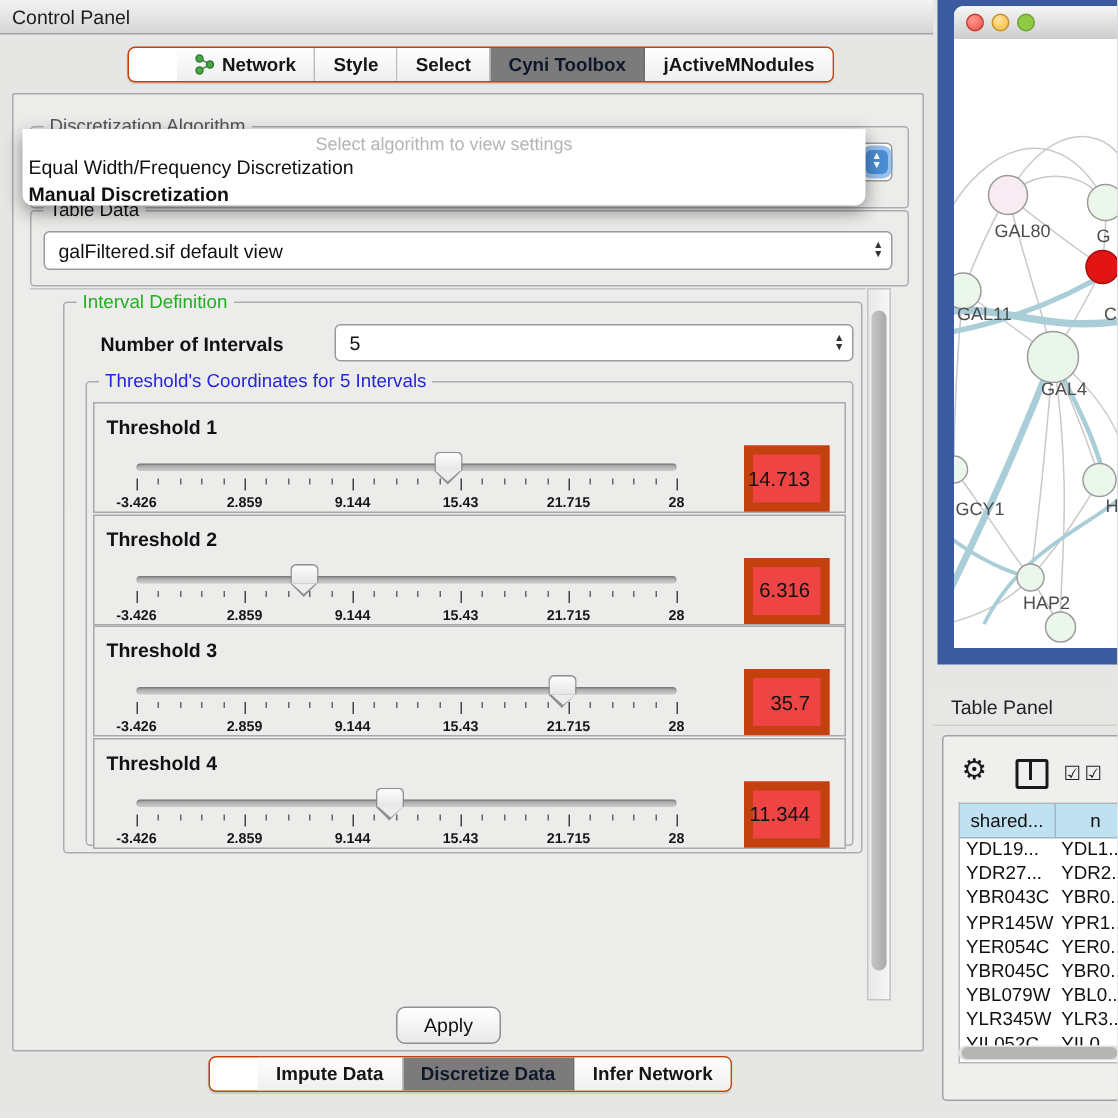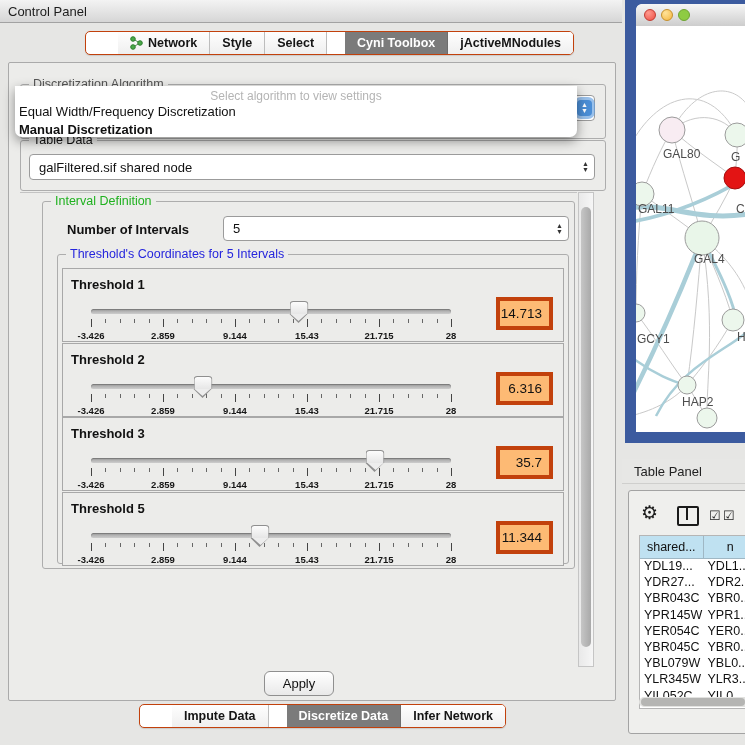--- a/index.html
+++ b/index.html
@@ -13,21 +13,21 @@
   .wbtn{position:absolute;top:4px;font-size:12px;font-weight:bold;color:#111;cursor:default;}
   .float-btn{right:42px;width:10px;height:10px;border:1.5px solid #222;border-radius:1px;background:transparent;}
   .close-btn{right:18px;font-size:14px;line-height:14px;}
   
   .seg{position:absolute;display:flex;border:1px solid #c2410c;border-radius:5px;overflow:hidden;
        background:#fff;box-shadow:0 1px 1px rgba(0,0,0,.12);padding-left:32px;}
   .seg .it{padding:4px 12px 4px;font-size:12.5px;font-weight:bold;color:#151515;
        background:linear-gradient(#fefefe,#efefef);border-right:1px solid #bdbdbd;
        display:flex;align-items:center;gap:5px;white-space:nowrap;}
   .seg .it:last-child{border-right:none;}
-  .seg .it.sel{background:var(--selgray,#7b7b7b);color:#ffffff;border-right-color:#6d6d6d;margin-left:18px;}
+  .seg .it.sel{background:var(--selgray,#7b7b7b);color:#0f172a;border-right-color:#6d6d6d;}
   
   .mainpanel{position:absolute;left:8px;top:62px;width:606px;height:637px;
        background:#ececea;border:1px solid #aaaaaa;border-radius:2px;}
   .group{position:absolute;border:1px solid #adadad;border-radius:3px;}
   .gtitle{position:absolute;top:-8px;left:8px;background:#ececea;padding:0 4px;font-size:12.5px;}
   .combo{position:absolute;background:#fff;border:1px solid #9b9b9b;border-radius:4px;
        display:flex;align-items:center;font-size:13px;box-sizing:border-box;padding-left:9px;}
   .combo .arrows{margin-left:auto;display:flex;flex-direction:column;align-items:center;
        font-size:7px;line-height:6px;color:#333;padding-right:5px;}
   .arrows.focused{background:var(--accent,#4b8ed6);border-radius:4px;color:#fff;
@@ -56,22 +56,22 @@
        border-radius:4px 4px 0 0;z-index:2;}
   .sthumb::after{content:"";position:absolute;top:12px;left:-1px;width:0;height:0;
        border-left:9.5px solid transparent;border-right:9.5px solid transparent;border-top:9px solid #8f8f8f;}
   .sthumb::before{content:"";position:absolute;top:12px;left:0.5px;width:0;height:0;z-index:1;
        border-left:8px solid transparent;border-right:8px solid transparent;border-top:7.5px solid #ededed;}
   .ticks{position:absolute;left:0;top:10px;width:100%;height:9px;}
   .tick{position:absolute;top:0;width:1px;height:4px;background:#666;}
   .tick.major{height:8px;background:#444;}
   .ticklabs{position:absolute;left:0;top:21px;width:100%;height:12px;}
   .ticklab{position:absolute;transform:translateX(-50%);font-size:9.5px;font-weight:bold;color:#161616;white-space:nowrap;}
-  .valbox{position:absolute;right:10px;top:28px;width:57px;height:33px;background:#fdba74;
-       border:4px solid #c2410c;box-sizing:border-box;font-size:13.5px;
+  .valbox{position:absolute;right:10px;top:28px;width:57px;height:44px;background:#ef4444;
+       border:6px solid #c2410c;box-sizing:border-box;font-size:13.5px;
        display:flex;align-items:center;justify-content:flex-end;padding-right:7px;}
   
   .attr-list{position:absolute;left:18px;top:28px;width:501px;height:80px;background:#fff;
        border:1px solid #b8b8b8;overflow:hidden;}
   .attr-item{font-size:13px;line-height:19px;padding-left:18px;white-space:nowrap;}
   .alist-sb{position:absolute;right:0;top:0;width:13px;height:100%;background:#ececec;border-left:1px solid #d5d5d5;}
   .alist-sb .thumb{position:absolute;left:2px;top:2px;width:9px;height:40px;border-radius:4px;background:#b2b2b2;}
   
   .btn{position:absolute;background:linear-gradient(#ffffff,#e9e9e9);border:1px solid #8f8f8f;
        border-radius:6px;font-size:13px;display:flex;align-items:center;justify-content:center;}
@@ -164,21 +164,21 @@
 
   <div class="popup">
     <div class="pp-prompt">Select algorithm to view settings</div>
     <div class="pp-item">Equal Width/Frequency Discretization</div>
     <div class="pp-item bold">Manual Discretization</div>
   </div>
 
   <div class="group" style="left:20px;top:140px;width:584px;height:49px;">
     <span class="gtitle">Table Data</span>
     <div class="combo" style="left:8px;top:13px;width:566px;height:26px;">
-      <span>galFiltered.sif shared node</span>
+      <span>galFiltered.sif default view</span>
       <span class="arrows">▲<br>▼</span>
     </div>
   </div>
 
   <div class="scrollregion">
 
     <div class="group" style="left:22px;top:8px;width:531px;height:366px;background:#ececea;">
       <span class="gtitle glabel-green">Interval Definition</span>
 
       <span class="bold" style="position:absolute;left:24px;top:20px;font-size:13px;">Number of Intervals</span>
@@ -316,21 +316,21 @@
                   <span class="ticklab" style="left: 20%;">2.859</span>
                   <span class="ticklab" style="left: 40%;">9.144</span>
                   <span class="ticklab" style="left: 60%;">15.43</span>
                   <span class="ticklab" style="left: 80%;">21.715</span>
                   <span class="ticklab" style="left: 100%;">28</span>
                 </div>
               </div>
               <div class="valbox">35.7</div>
             </div>
             <div class="thr" style="top: 236.5px;">
-              <span class="thr-label">Threshold 5</span>
+              <span class="thr-label">Threshold 4</span>
               <div class="slider">
                 <div class="track"></div>
                 <div class="sthumb" style="left: 46.9993%;"></div>
                 <div class="ticks">
                   <span class="tick major" style="left: 0%;"></span>
                   <span class="tick" style="left: 4%;"></span>
                   <span class="tick" style="left: 8%;"></span>
                   <span class="tick" style="left: 12%;"></span>
                   <span class="tick" style="left: 16%;"></span>
                   <span class="tick major" style="left: 20%;"></span>

